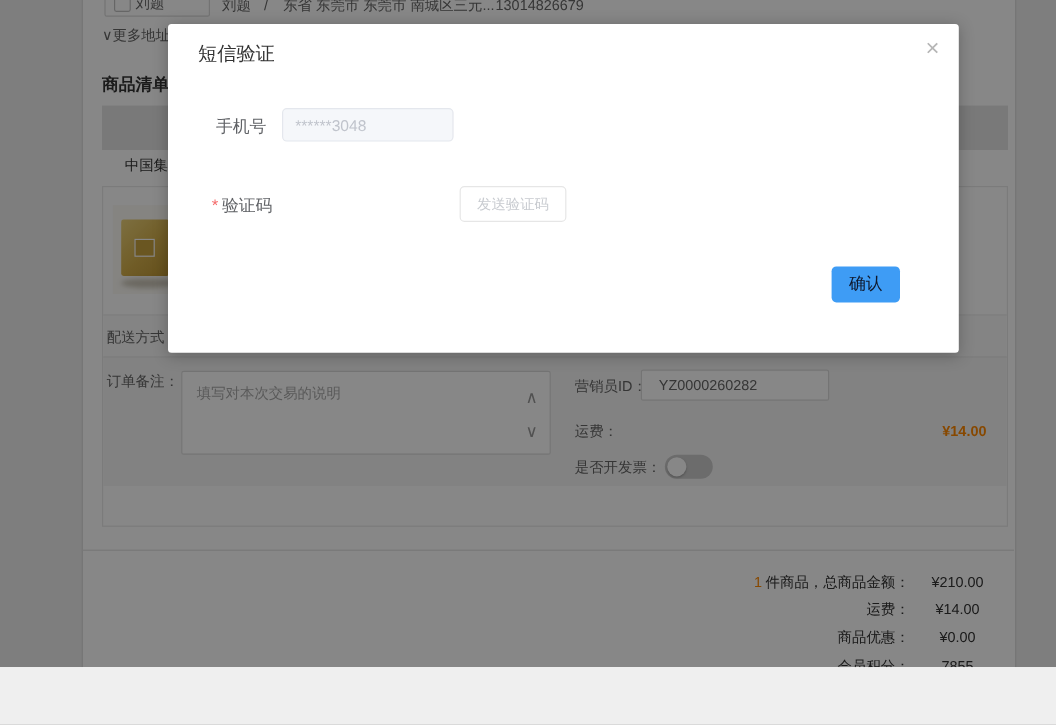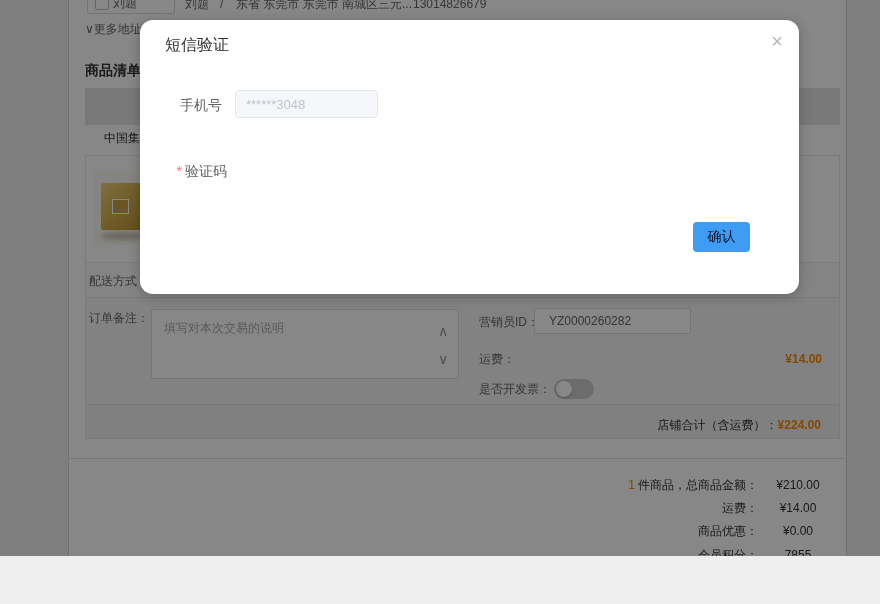--- a/index.html
+++ b/index.html
@@ -64,21 +64,21 @@
     box-shadow:0 1px 2px rgba(0,0,0,0.25);
   }
   .summary-row{display:flex;align-items:baseline;font-size:12px;color:#333;line-height:14px;}
   .summary-val{display:inline-block;width:80px;text-align:center;}
   .count-orange{color:var(--price-orange);margin-right:3px;}
   .footer-bar{background:#e9e9e9;}
   .overlay{
     position:absolute;left:0;top:0;right:0;bottom:0;background:rgba(0,0,0,0.47);z-index:50;
   }
   .modal{
-    position:absolute;z-index:60;background:#fff;border-radius:13px;
+    position:absolute;z-index:60;background:#fff;border-radius:3px;
     box-shadow:0 2px 12px rgba(0,0,0,0.25);
   }
   .modal-title{font-size:16px;color:#333;}
   .modal-close{font-size:20px;color:#b6b6b6;line-height:18px;cursor:pointer;}
   .field-label{font-size:14px;color:#606266;text-align:right;}
   .req-mark{color:#f56c6c;margin-right:3px;}
   .phone-input{
     width:143px;height:28px;background:#f5f7fa;border:1px solid #e4e7ed;border-radius:4px;
     color:#c0c4cc;font-size:13px;padding:0 10px;box-sizing:border-box;
     font-family:"Liberation Sans","DejaVu Sans",sans-serif;
@@ -150,25 +150,20 @@
 
       <div class="abs txt12" style="left:393px;top:54px;">运费：</div>
       <div class="abs price" style="right:17px;top:54px;">¥14.00</div>
 
       <div class="abs txt12" style="left:393px;top:84px;">是否开发票：</div>
       <div class="abs toggle-track" style="left:468px;top:81px;">
         <div class="toggle-knob"></div>
       </div>
     </div>
 
-    <div class="abs total-row" style="left:0;top:248px;width:753px;height:33px;">
-      <div class="abs" style="right:18px;top:10px;white-space:nowrap;">
-        <span class="txt12d">店铺合计（含运费）：</span><span class="price">¥224.00</span>
-      </div>
-    </div>
   </div>
 
   <div class="abs divider" style="left:68px;top:458px;width:777px;height:1px;"></div>
   <div class="abs footer-bar" style="left:85px;top:592px;width:760px;height:12px;"></div>
 
   <div class="abs summary-row" style="right:42px;top:478px;">
     <span class="count-orange">1</span>
     <span>件商品，总商品金额：</span>
     <span class="summary-val">¥210.00</span>
   </div>
@@ -194,17 +189,18 @@
   <div class="modal" style="left:140px;top:20px;width:659px;height:274px;">
     <div class="abs modal-title" style="left:25px;top:15px;">短信验证</div>
     <div class="abs modal-close" style="right:16px;top:12px;">×</div>
 
     <div class="abs field-label" style="left:0;top:77px;width:82px;">手机号</div>
     <input class="abs phone-input" style="left: 95px; top: 70px;" readonly="" value="******3048">
 
     <div class="abs field-label" style="left:0;top:143px;width:87px;">
       <span class="req-mark">*</span><span>验证码</span>
     </div>
+    <button class="abs send-btn" style="left:243px;top:135px;">发送验证码</button>
 
     <button class="abs confirm-btn" style="left:553px;top:202px;">确认</button>
   </div>
 
 </div>
 
 </body></html>

